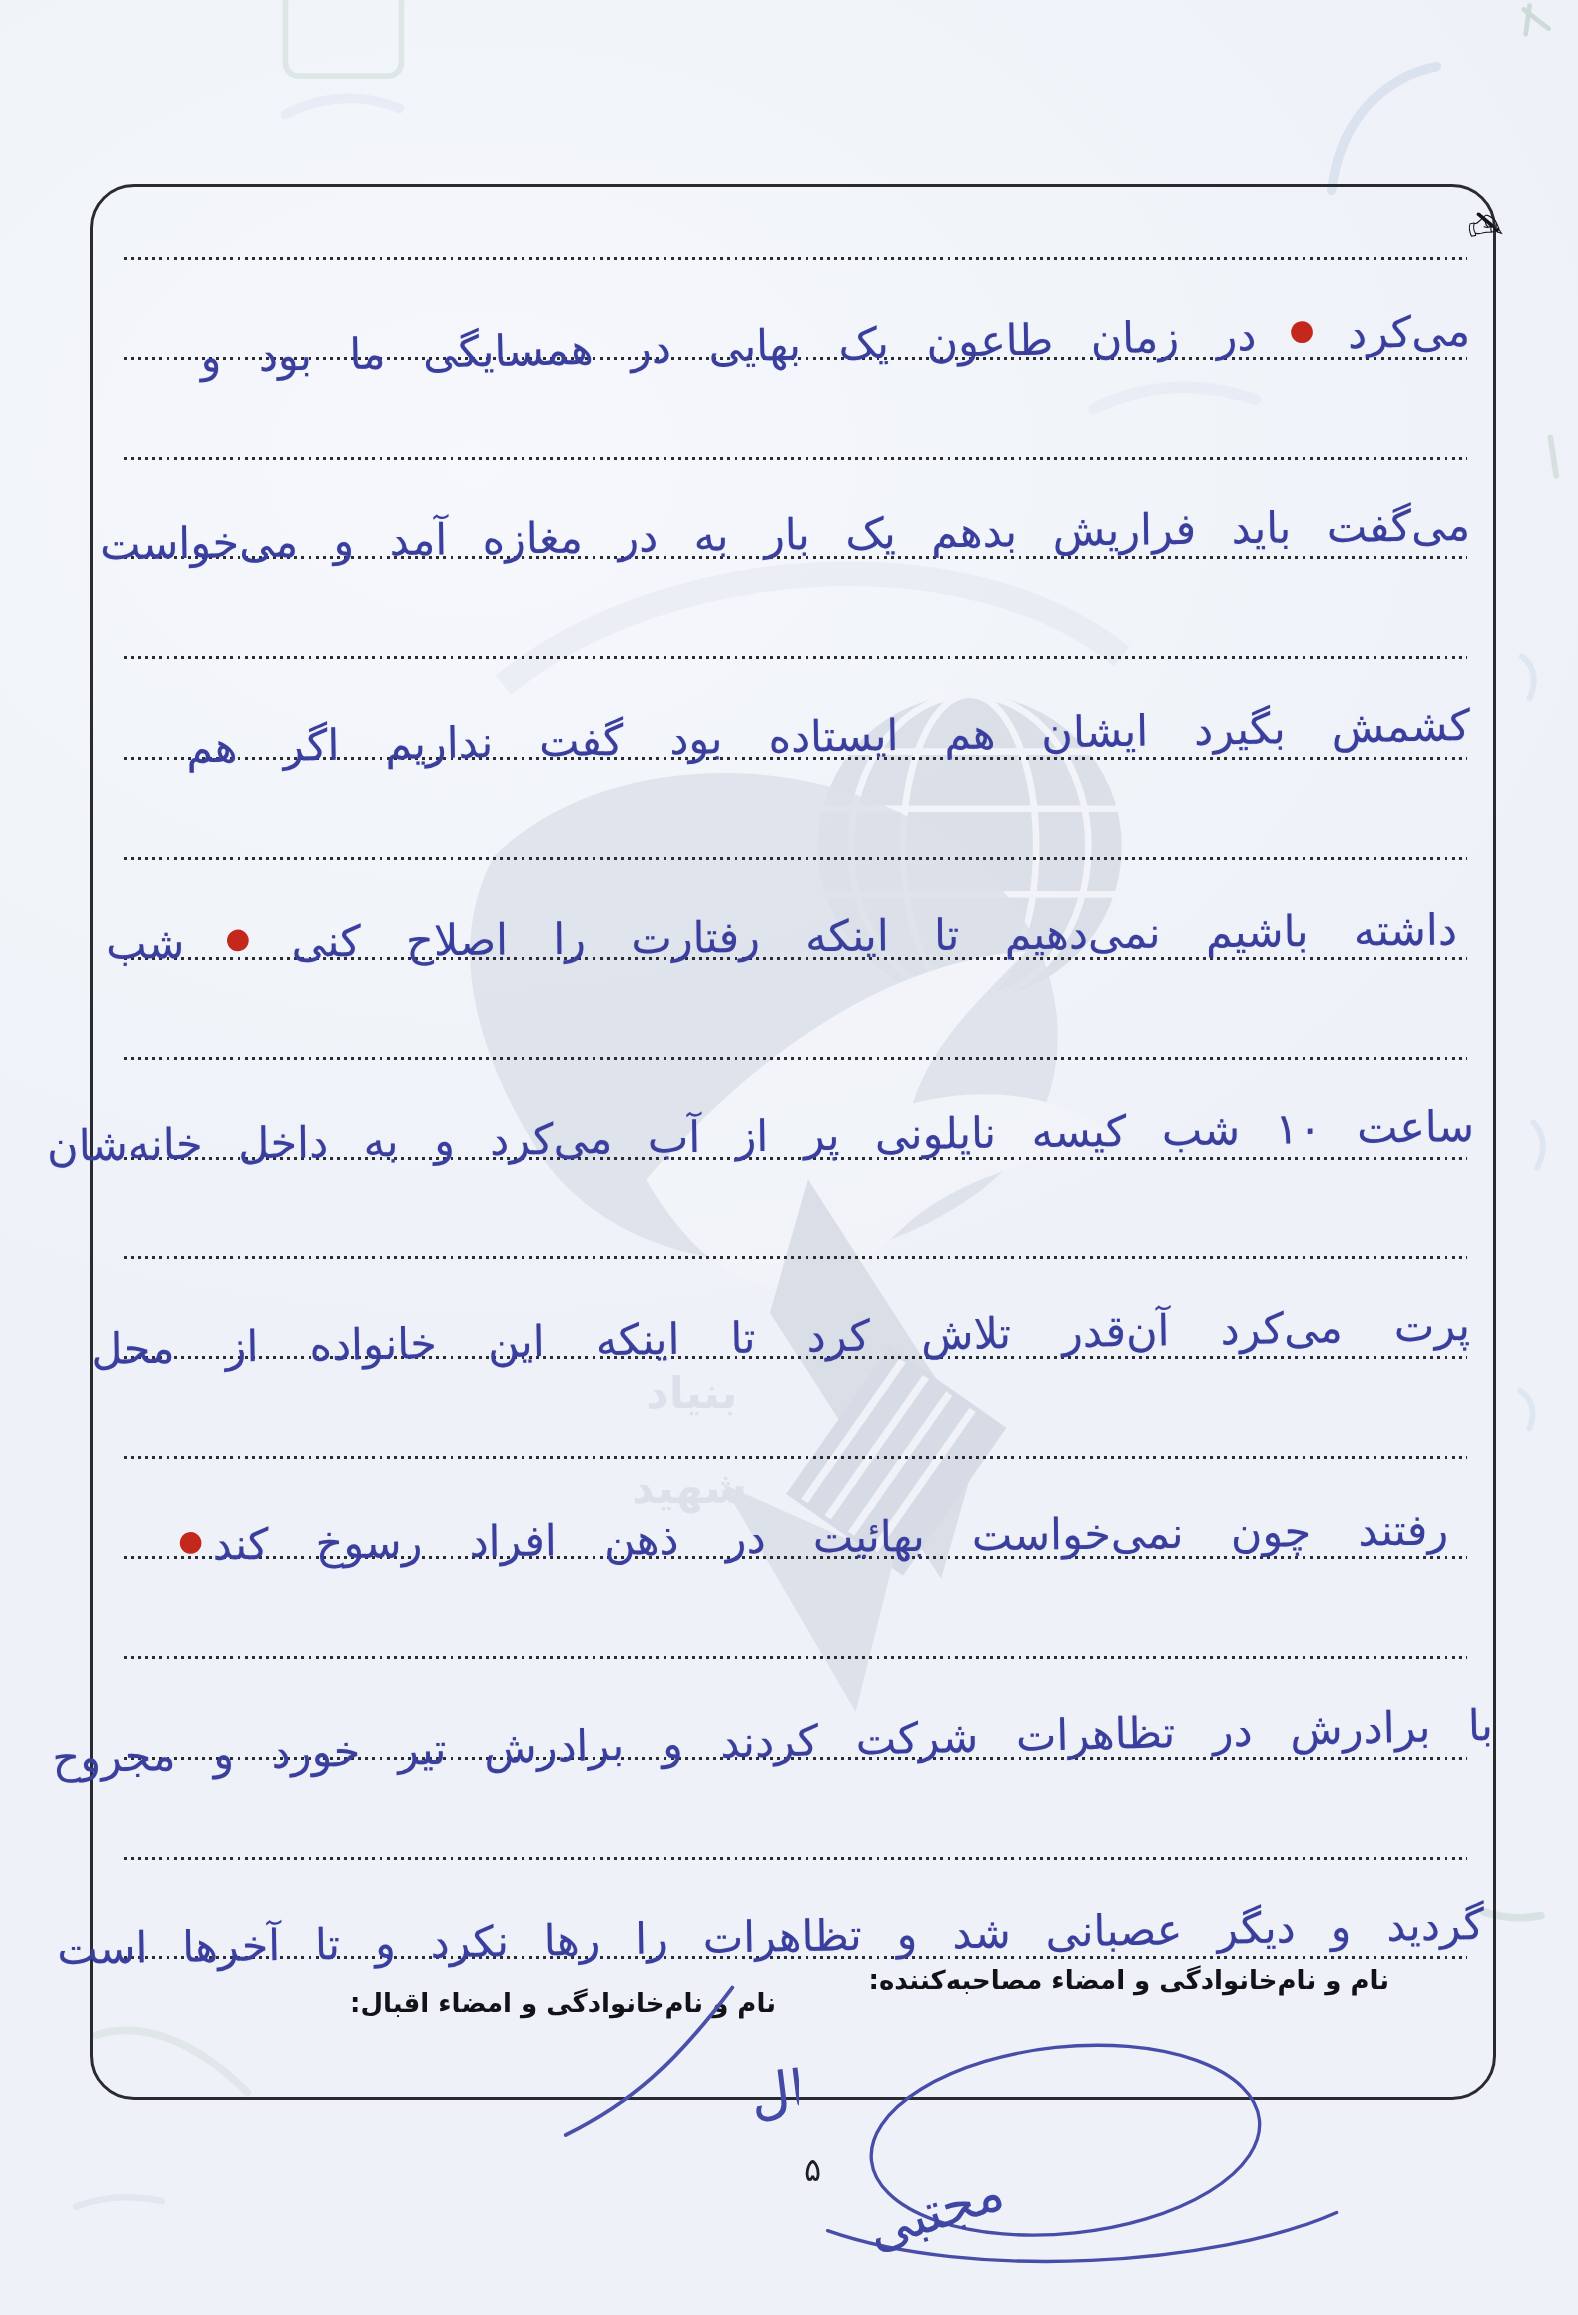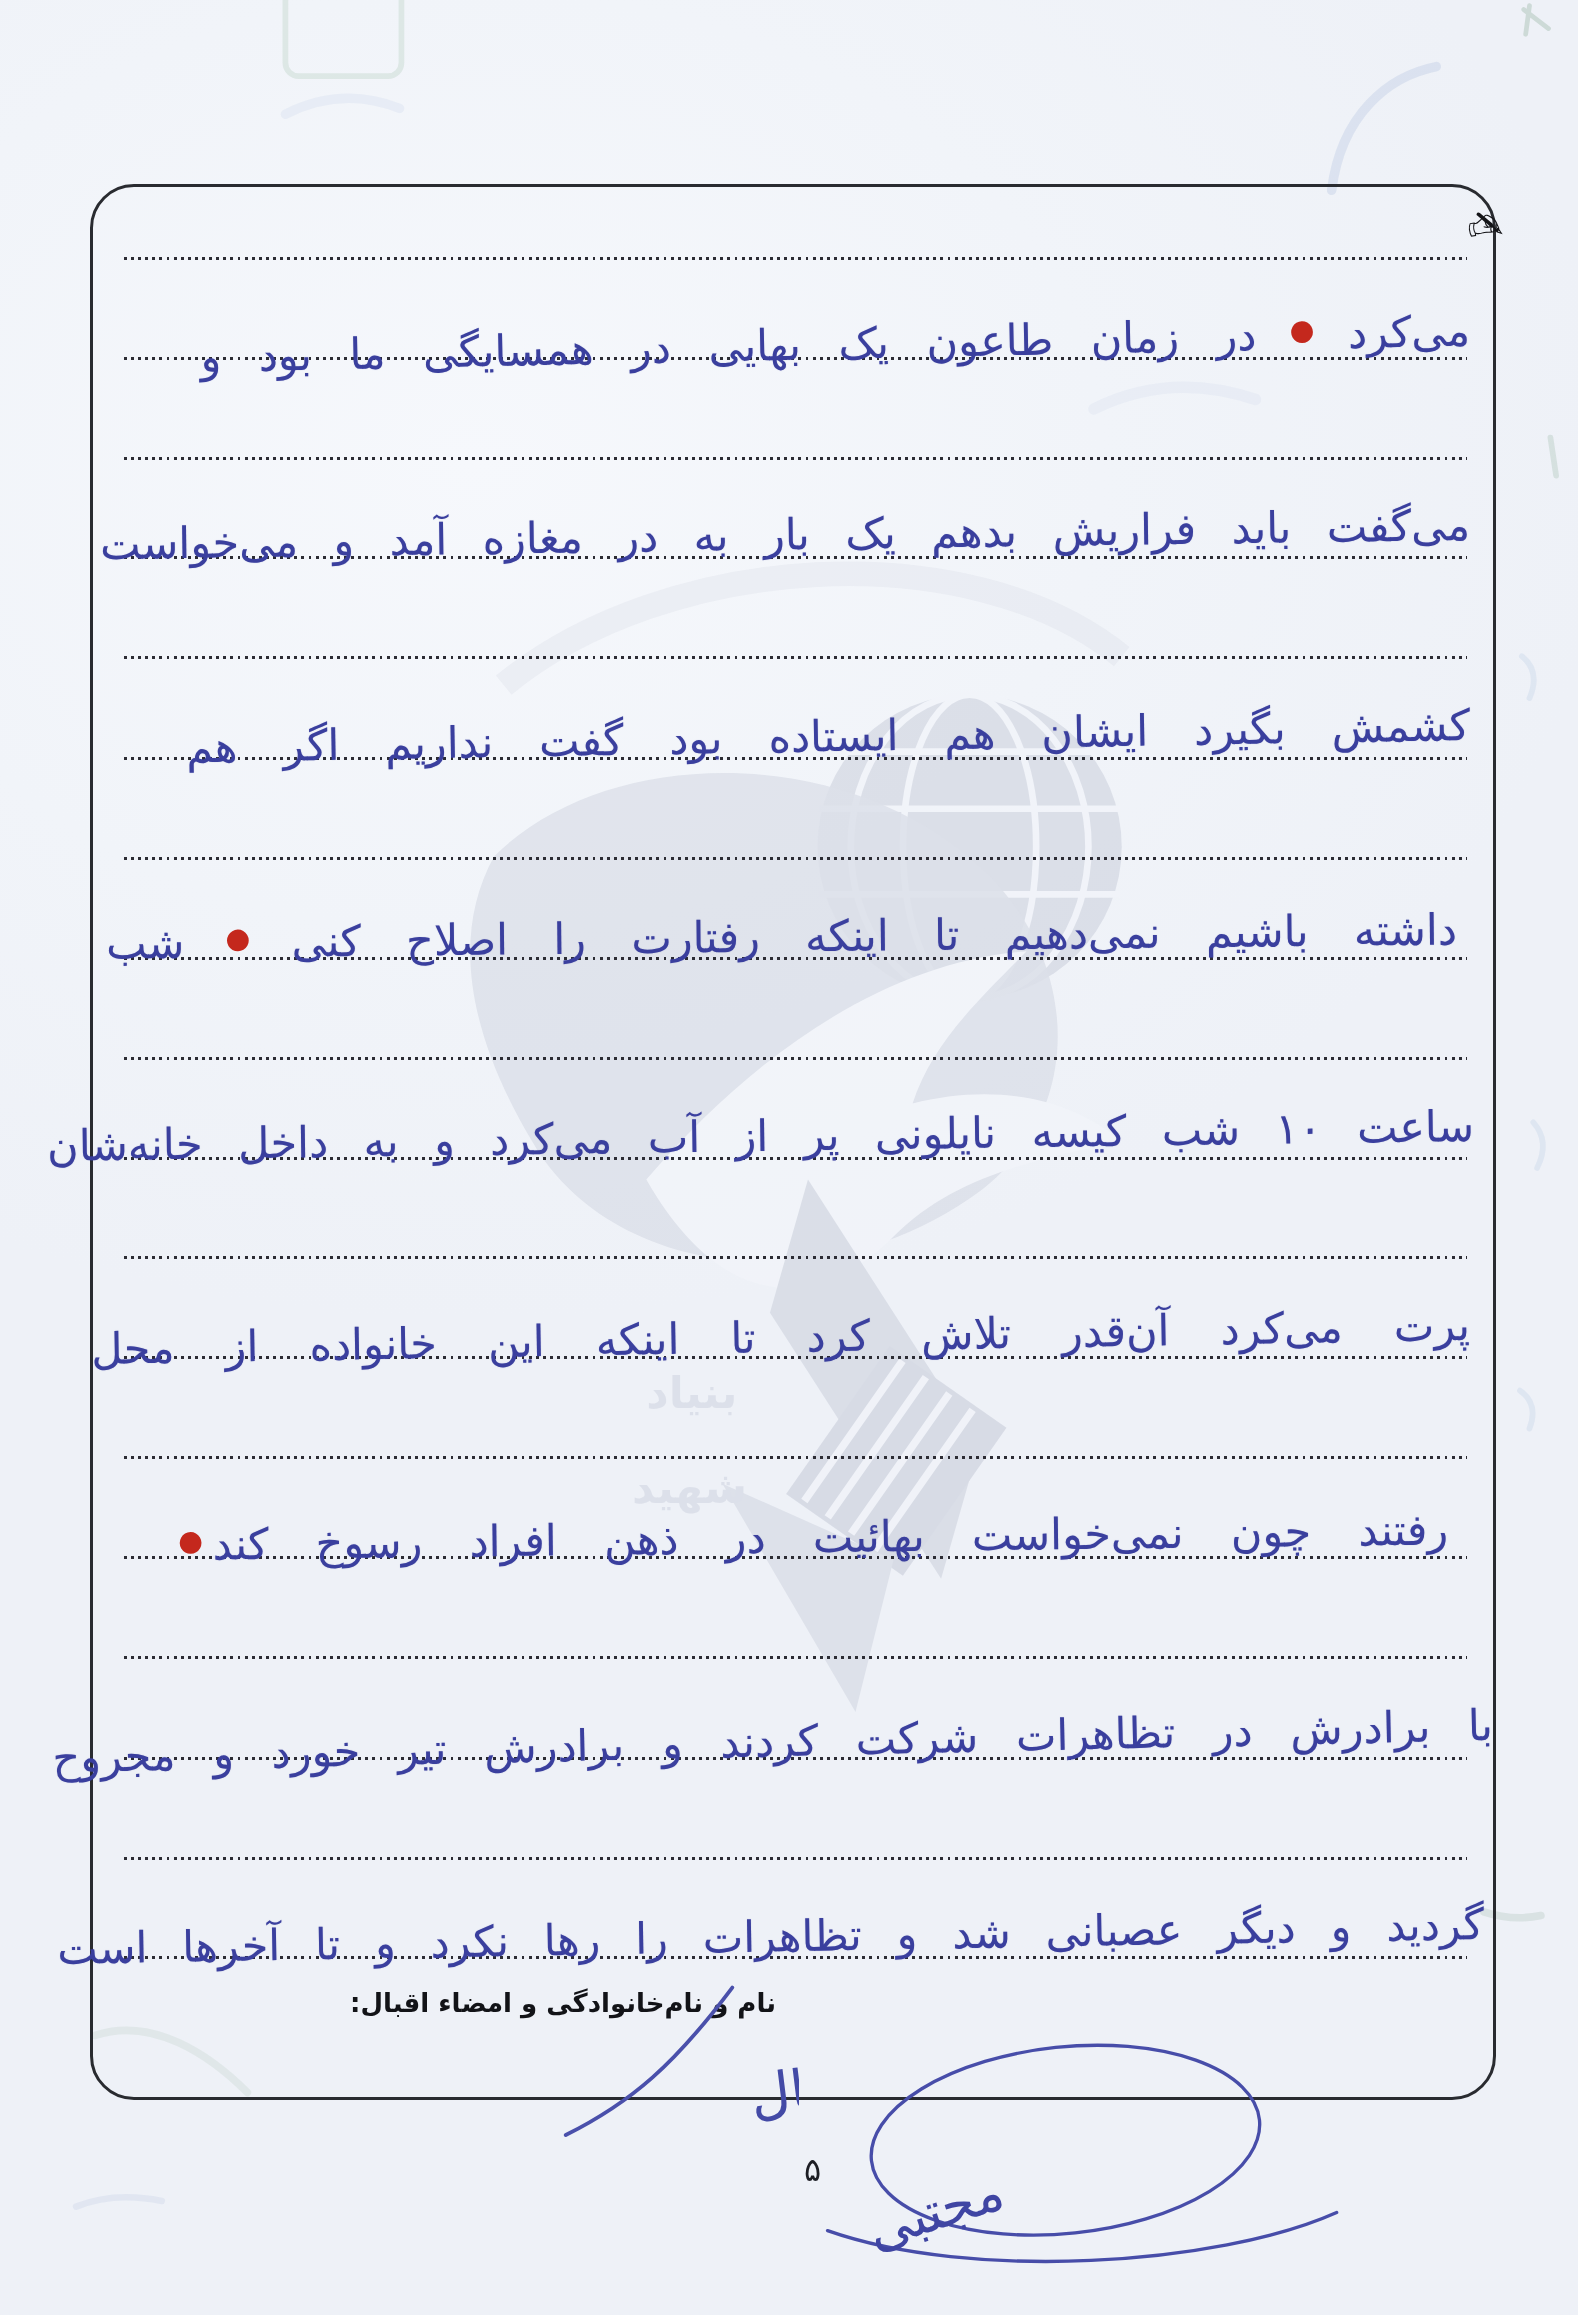--- a/index.html
+++ b/index.html
@@ -156,20 +156,21 @@
   <div class="hw hw7">
     <span class="seg">رفتند چون نمی‌خواست بهائیت در ذهن افراد رسوخ کند</span><span class="dot">●</span>
   </div>
   <div class="hw hw8">
     <span class="seg">با برادرش در تظاهرات شرکت کردند و برادرش تیر خورد و مجروح</span>
   </div>
   <div class="hw hw9">
     <span class="seg">گردید و دیگر عصبانی شد و تظاهرات را رها نکرد و تا آخرها است</span>
   </div>
 
+  <div class="label label-interviewer">نام و نام‌خانوادگی و امضاء مصاحبه‌کننده:</div>
   <div class="label label-narrator">نام و نام‌خانوادگی و امضاء اقبال:</div>
 
   <svg class="sig sig-right" width="552" height="295" viewBox="0 0 580 310">
     <ellipse cx="260" cy="120" rx="205" ry="98" transform="rotate(-6 260 120)" stroke="#474da9" stroke-width="3.5" fill="none"></ellipse>
     <path d="M10,215 C160,268 420,252 545,196" stroke="#474da9" stroke-width="3.5" fill="none" stroke-linecap="round"></path>
     <text x="190" y="185" font-size="56" fill="#3f45a3" direction="rtl" transform="rotate(-18 210 160)">مجتبی</text>
   </svg>
 
   <svg class="sig sig-left" width="457" height="276" viewBox="0 0 480 290">
     <path d="M410,30 C350,110 305,150 235,185" stroke="#4a50ab" stroke-width="4" fill="none" stroke-linecap="round"></path>

